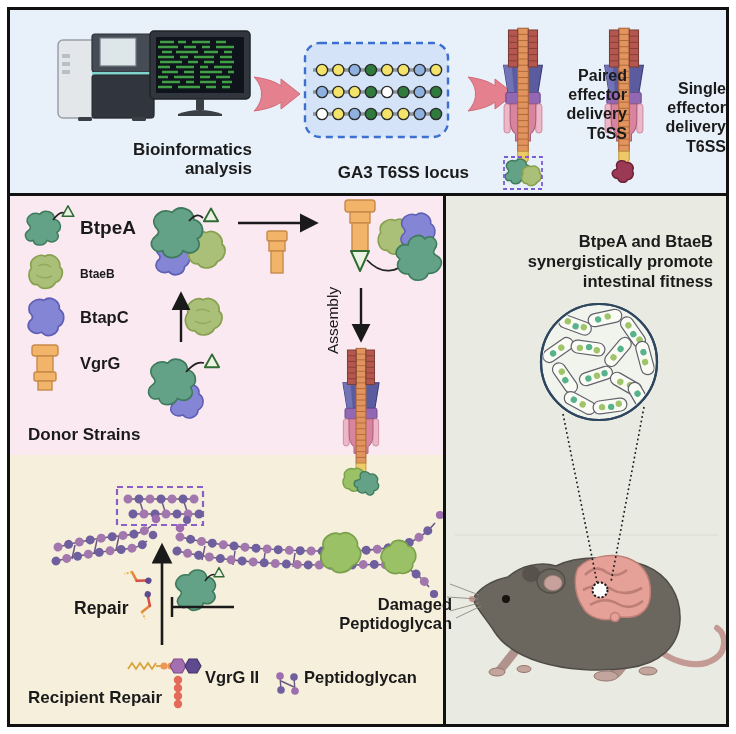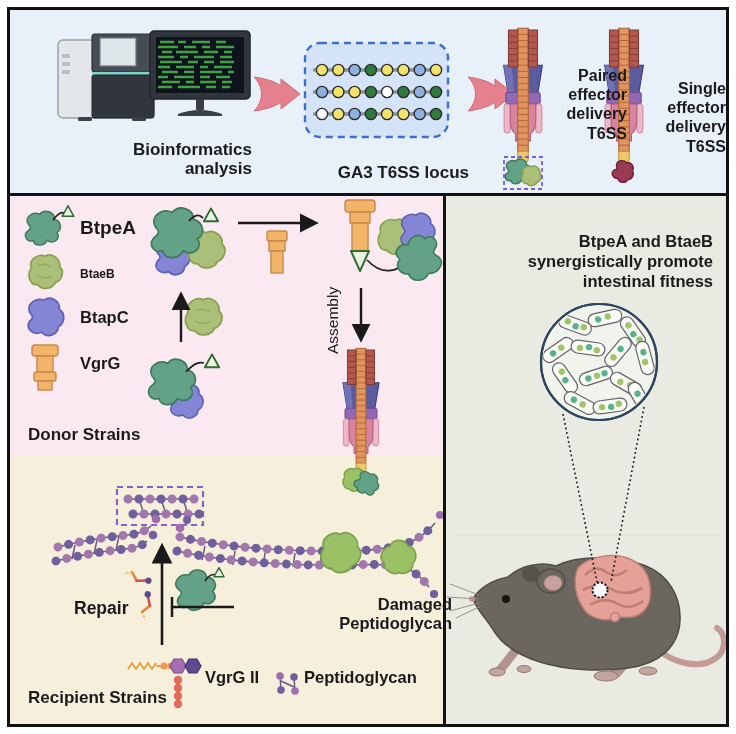--- a/index.html
+++ b/index.html
@@ -434,20 +434,20 @@
   <div class="lbl" style="left:80px;top:308px;font-size:16.5px;">BtapC</div>
   <div class="lbl" style="left:80px;top:354px;font-size:16.5px;text-align:right;">VgrG</div>
   <div class="lbl vtext" style="left:324px;top:270px;height:84px;font-size:15.5px;font-weight:400;">Assembly</div>
   <div class="lbl" style="left:28px;top:425px;font-size:17px;">Donor Strains</div>
 
   <div class="lbl" style="left:74px;top:599px;font-size:17.5px;">Repair</div>
   <div class="lbl ctr" style="left:300px;top:595px;width:145px;font-size:16.5px;">Damaged
 Peptidoglycan</div>
   <div class="lbl" style="left:205px;top:668px;font-size:16.5px;">VgrG II</div>
   <div class="lbl" style="left:304px;top:668px;font-size:16.5px;">Peptidoglycan</div>
-  <div class="lbl" style="left:28px;top:688px;font-size:17px;">Recipient Strains</div>
+  <div class="lbl" style="left:28px;top:688px;font-size:17px;">Recipient Repair</div>
 
   <div class="lbl ctr" style="left:466px;top:231px;width:240px;font-size:16.5px;line-height:1.22;">BtpeA and BtaeB
 synergistically promote
 intestinal fitness</div>
 
   <div class="frame"></div>
 </div>
 
 </body></html>

